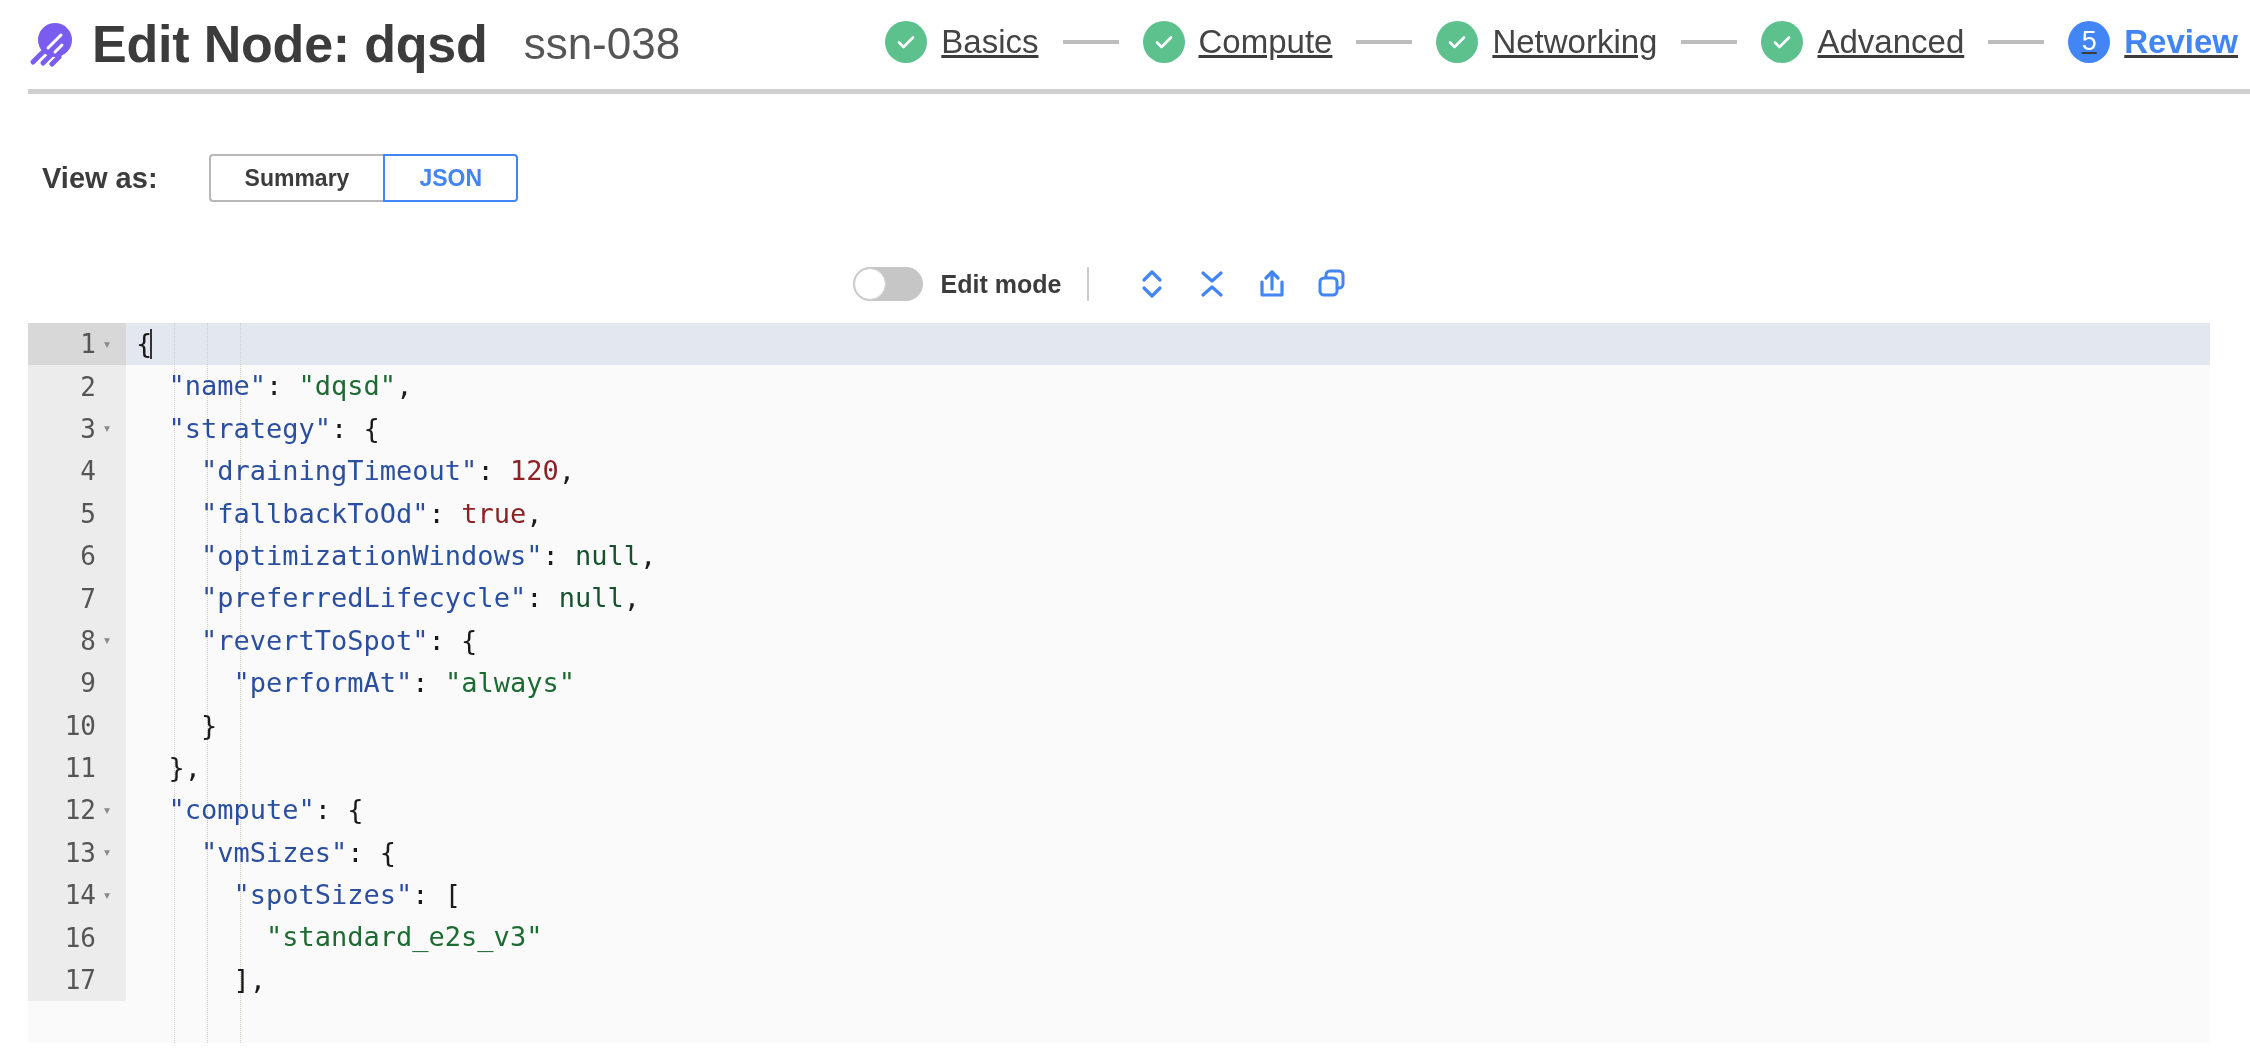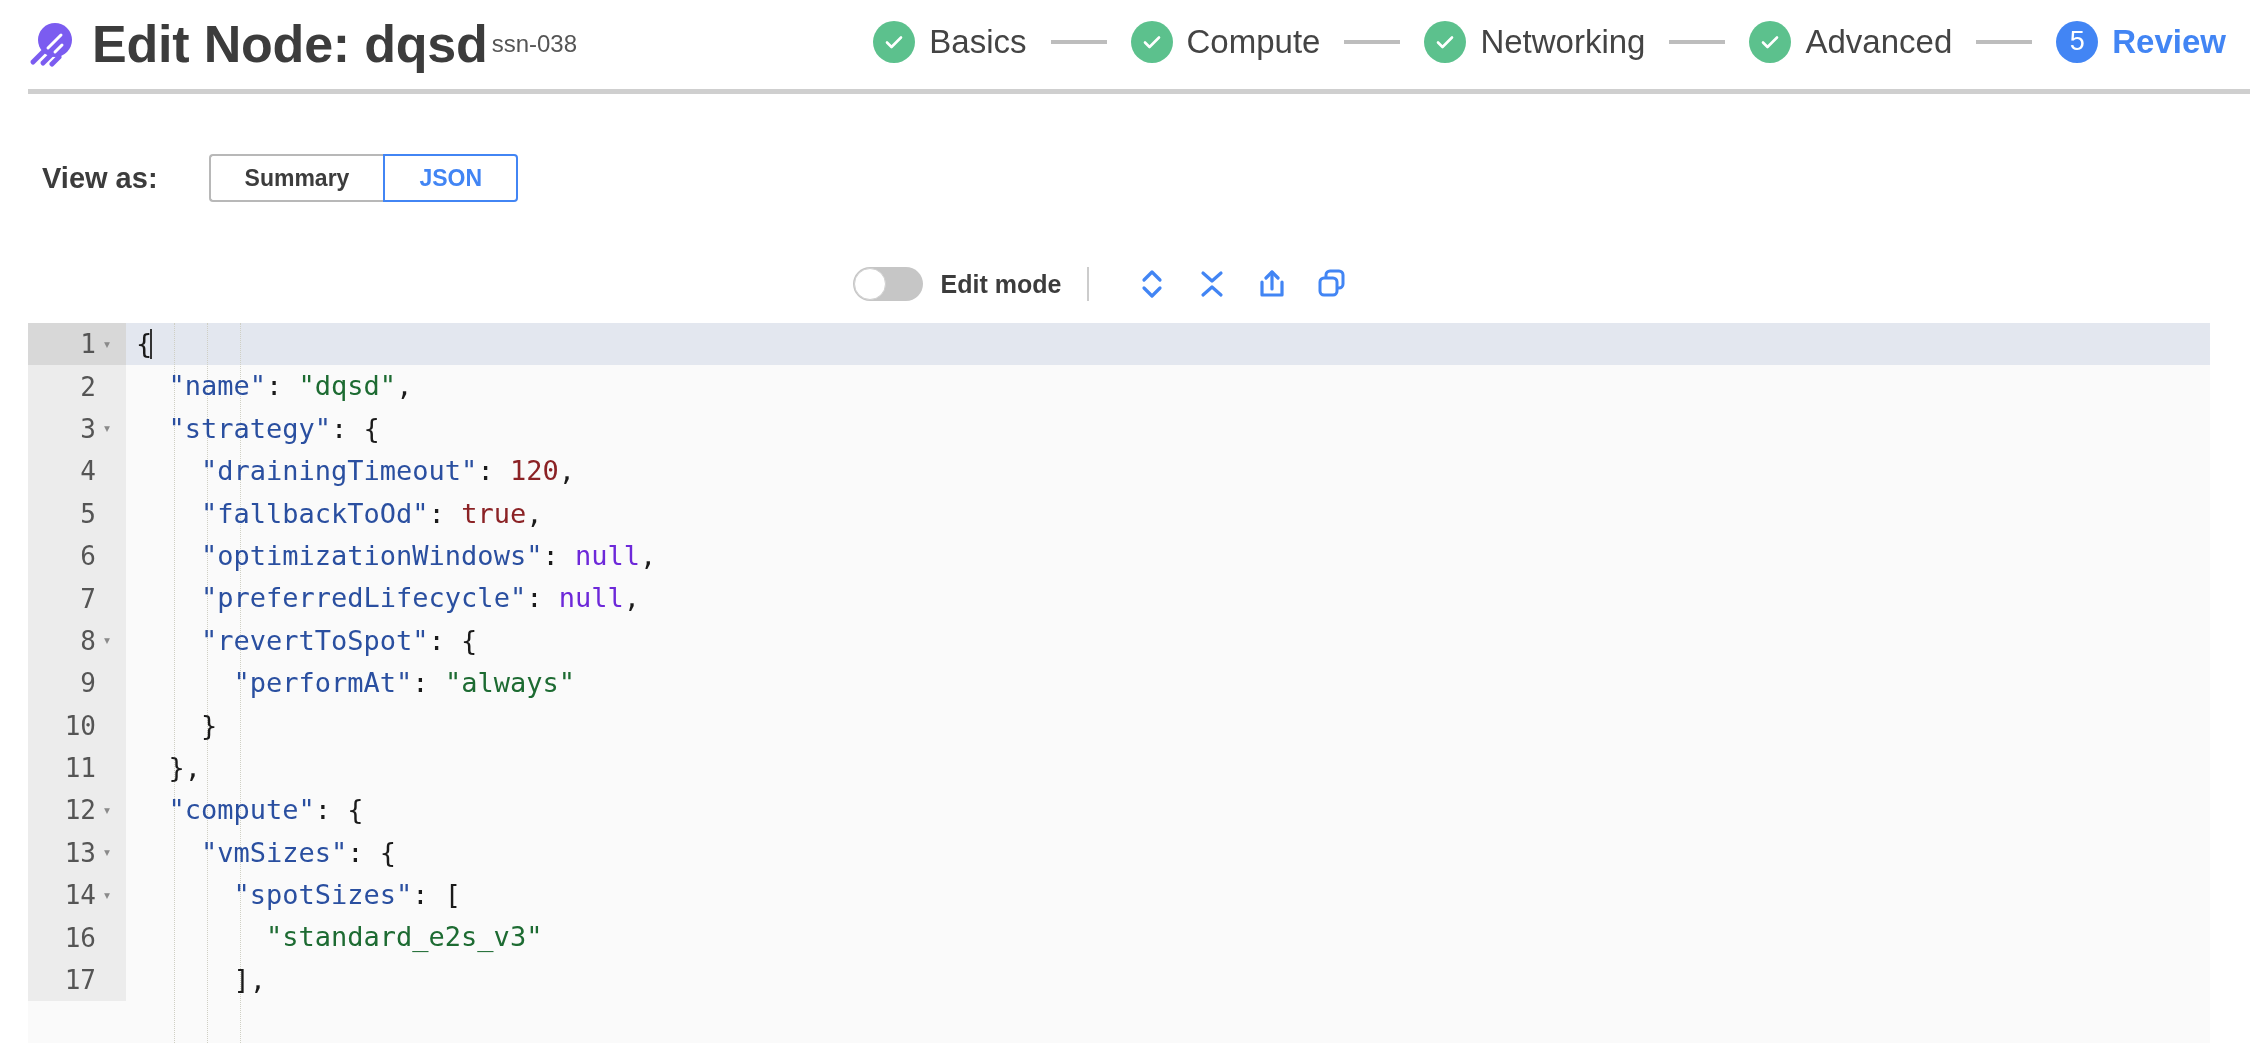--- a/index.html
+++ b/index.html
@@ -36,48 +36,49 @@
     margin-right: 18px;
   }
   .header-title {
     font-size: 52px;
     font-weight: bold;
     color: #3c3c3c;
     white-space: nowrap;
     letter-spacing: -0.2px;
   }
   .header-subtitle {
-    font-size: 24px;
+    font-size: 44px;
     font-weight: normal;
     color: #555555;
     white-space: nowrap;
-    margin-left: 4px;
+    margin-left: 36px;
     overflow: hidden;
     max-width: 185px;
   }
   .header-rule {
     position: absolute;
     left: 28px;
     right: 0px;
     bottom: 9px;
     height: 5px;
     background: #cfcfcf;
   }
 
   
   .stepper {
     position: absolute;
     top: 0;
     right: 0;
     height: 83px;
     display: flex;
     align-items: center;
-    padding-right: 24px;
+    padding-right: 12px;
     background: #ffffff;
     box-sizing: border-box;
+    text-decoration: underline;
   }
   .step {
     display: flex;
     align-items: center;
     white-space: nowrap;
   }
   .step-badge {
     width: 42px;
     height: 42px;
     border-radius: 50%;
@@ -250,21 +251,21 @@
     line-height: 42.4px;
     white-space: pre;
     padding-left: 10px;
     color: #222222;
     position: relative;
   }
   .tok-key { color: #2a4fa0; }
   .tok-str { color: #1d6b32; }
   .tok-num { color: #8b2225; }
   .tok-bool { color: #8b2225; }
-  .tok-null { color: #6d28d9; margin-top: 23px; }
+  .tok-null { color: #14532d; margin-top: 23px; }
   .tok-punct { color: #1a1a1a; }
   .indent-guides {
     position: absolute;
     top: 0; left: 98px; bottom: 0;
     pointer-events: none;
   }
   .iguide {
     position: absolute;
     top: 0; bottom: 0;
     width: 1px;

